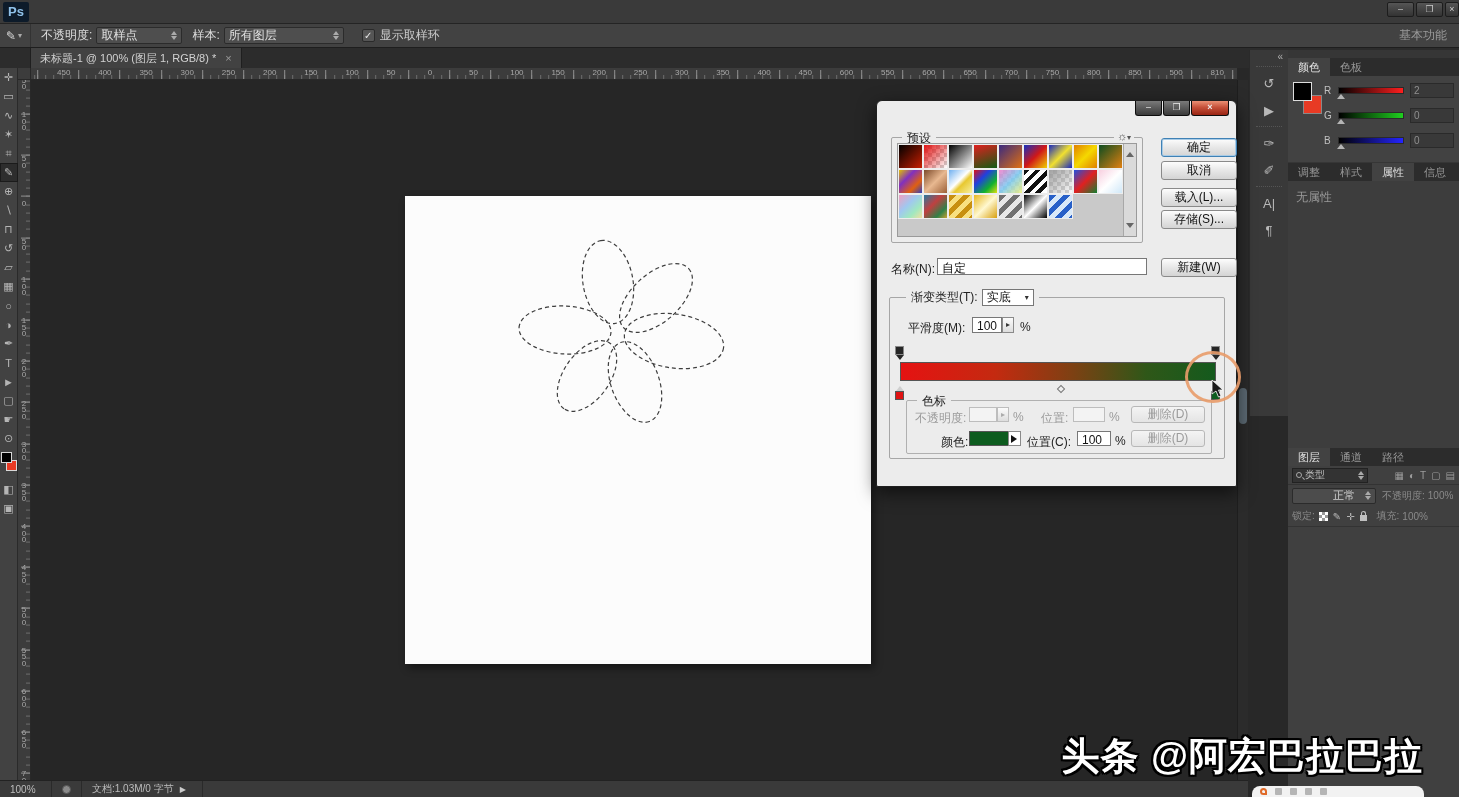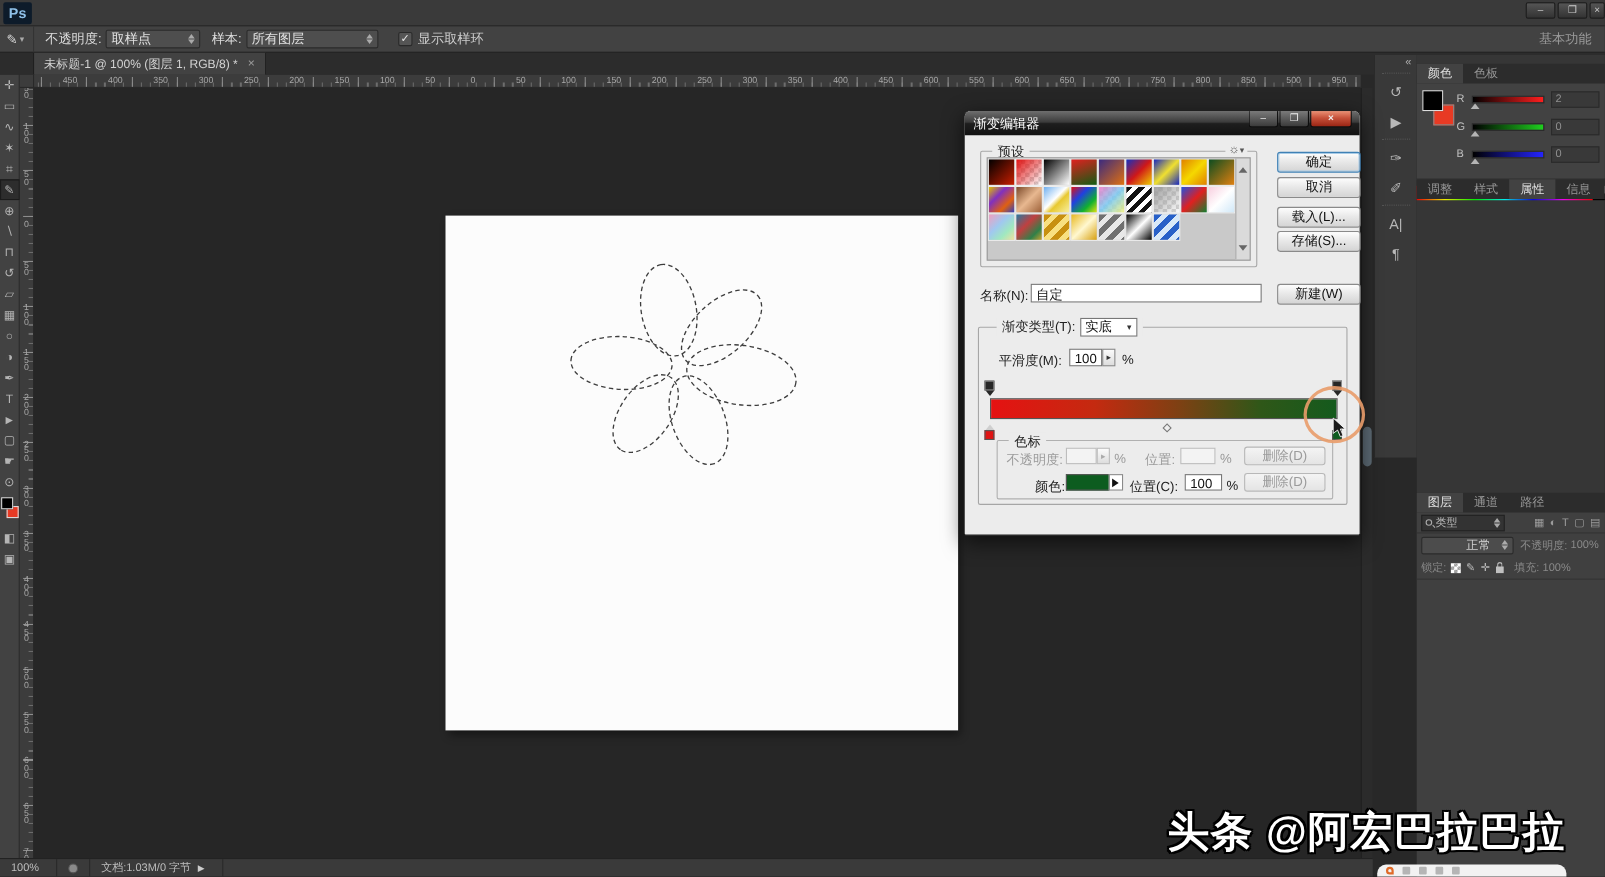--- a/index.html
+++ b/index.html
@@ -268,21 +268,21 @@
       <span style="left: 767.6px;">450</span>
       <span style="left: 808.8px;">600</span>
       <span style="left: 850px;">550</span>
       <span style="left: 891.2px;">600</span>
       <span style="left: 932.4px;">650</span>
       <span style="left: 973.6px;">700</span>
       <span style="left: 1014.8px;">750</span>
       <span style="left: 1056px;">800</span>
       <span style="left: 1097.2px;">850</span>
       <span style="left: 1138.4px;">500</span>
-      <span style="left: 1179.6px;">950</span>
+      <span style="left: 1179.6px;">810</span>
     </div>
   <div class="vruler" id="vruler">
       <span style="top: -9px;">1
 5
 0</span>
       <span style="top: 32.2px;">1
 0
 0</span>
       <span style="top: 76.4px;">5
 0</span>
@@ -400,20 +400,23 @@
           <i style="background:#000;"></i>
         </div>
     </div>
 
     <div class="ptabs props-tabs" id="props-tabs">
         <div class="ptab">调整</div>
         <div class="ptab">样式</div>
         <div class="ptab active">属性</div>
         <div class="ptab">信息</div>
       </div>
+    <div class="props-body">
+      <span>无属性</span>
+    </div>
 
     <div class="ptabs layers-tabs" id="layers-tabs">
         <div class="ptab active">图层</div>
         <div class="ptab">通道</div>
         <div class="ptab">路径</div>
       </div>
     <div class="layers-body">
       <div class="lrow filter-row">
         <div class="search-box">
           <span class="magnifier"></span>
@@ -463,23 +466,20 @@
     <div class="sb-seg">
         <span class="sb-circle"></span>
       </div>
     <div class="sb-seg">
       <span>文档:1.03M/0 字节</span>
       <span class="sb-arrow">▶</span>
     </div>
   </div>
 
   <div class="dialog">
-    <div class="dlg-title">
-      <span>渐变编辑器</span>
-    </div>
     <div class="dlg-btns">
       <div class="dlg-btn">–</div>
       <div class="dlg-btn">❐</div>
       <div class="dlg-btn close">×</div>
     </div>
 
     <div class="fieldset" style="left:14px;top:36px;width:252px;height:106px;">
       <span class="legend">预设</span>
       <span class="gear"><span>☼</span><span style="font-size:8px;">▾</span></span>
       <div class="swatch-wrap">

